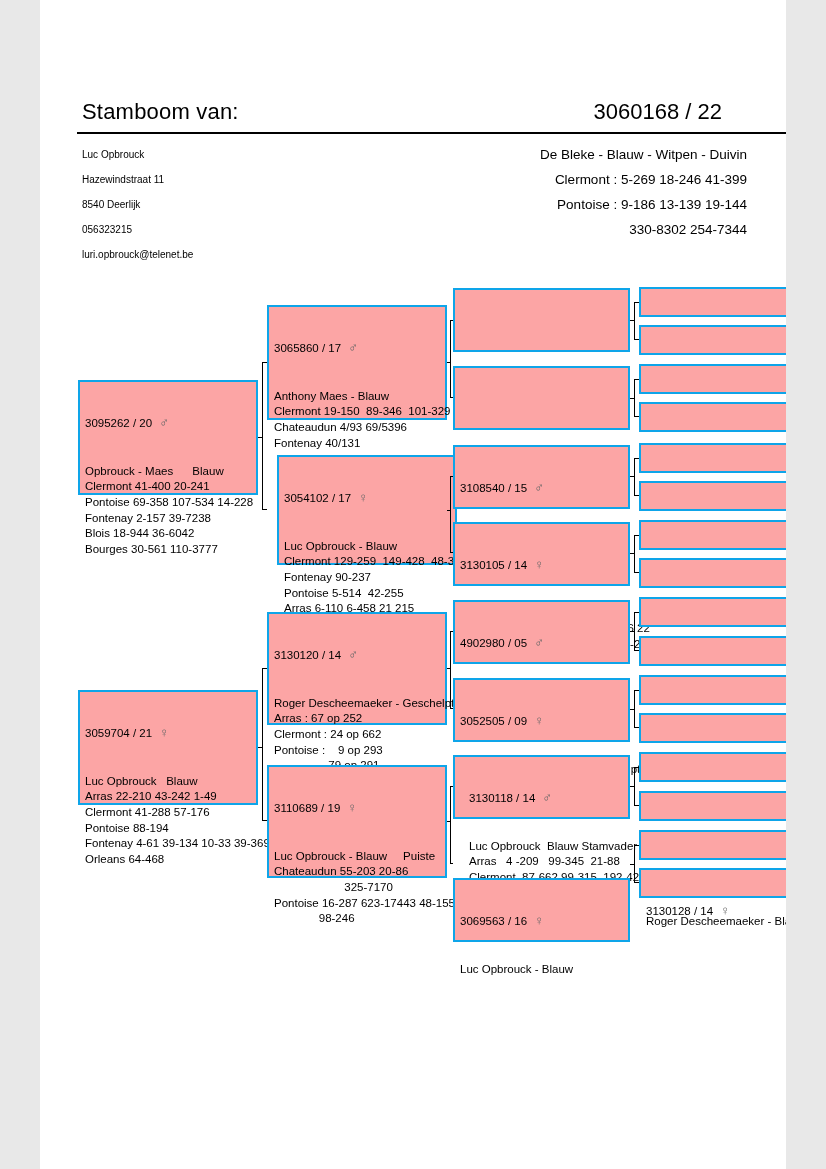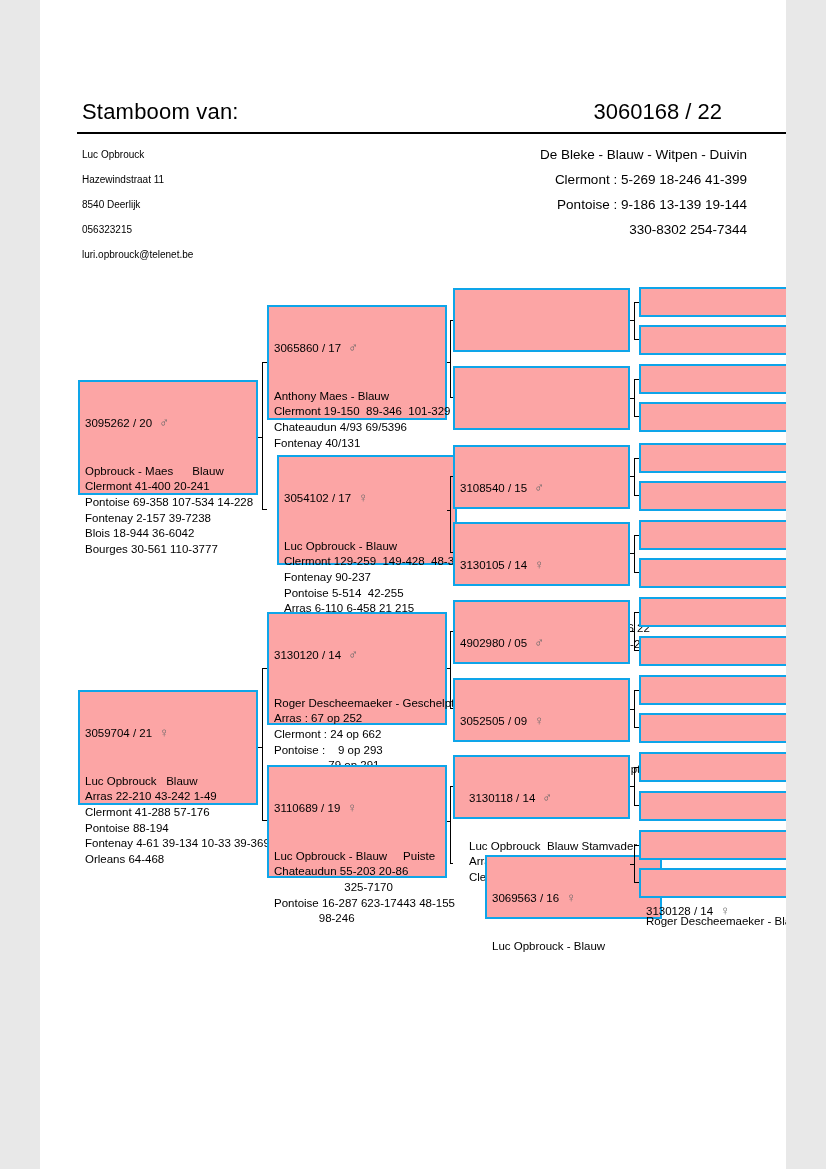--- a/index.html
+++ b/index.html
@@ -93,21 +93,21 @@
     <div><div class="bl">Roger Degraeve - Blauw</div><div class="bl">2x 1ste Clermont</div><div class="bl">1x 1ste Tours</div></div>
   </div>
   <div class="pbox" style="left:413px;top:678px;width:177px;height:64px;">
     <div class="idrow"><span>3052505 / 09</span><span class="sex">♀</span></div>
     <div><div class="bl">Roger Descheemaeker - Geschelpt</div><div class="bl">Roye : 31 op 386</div><div class="bl">            2 op 331</div></div>
   </div>
   <div class="pbox" style="left:413px;top:755px;width:177px;height:64px;padding-left:14px;">
     <div class="idrow"><span>3130118 / 14</span><span class="sex">♂</span></div>
     <div><div class="bl">Luc Opbrouck  Blauw Stamvader</div><div class="bl">Arras   4 -209   99-345  21-88</div><div class="bl">Clermont  87-662 99-315  192-428</div></div>
   </div>
-  <div class="pbox" style="left:413px;top:855px;width:177px;height:64px;margin-left:32px;">
+  <div class="pbox" style="left:413px;top:878px;width:177px;height:64px;">
     <div class="idrow"><span>3069563 / 16</span><span class="sex">♀</span></div>
     <div><div class="bl">Luc Opbrouck - Blauw</div></div>
   </div>
 
   <div class="pbox" style="left:599px;top:287px;width:180px;height:30px;"></div>
   <div class="pbox" style="left:599px;top:325px;width:180px;height:30px;"></div>
   <div class="pbox" style="left:599px;top:364px;width:180px;height:30px;"></div>
   <div class="pbox" style="left:599px;top:402px;width:180px;height:30px;"></div>
   <div class="pbox" style="left:599px;top:443px;width:180px;height:30px;">
     <div class="idrow"><span>3130123 / 13</span><span class="sex">♂</span></div>

